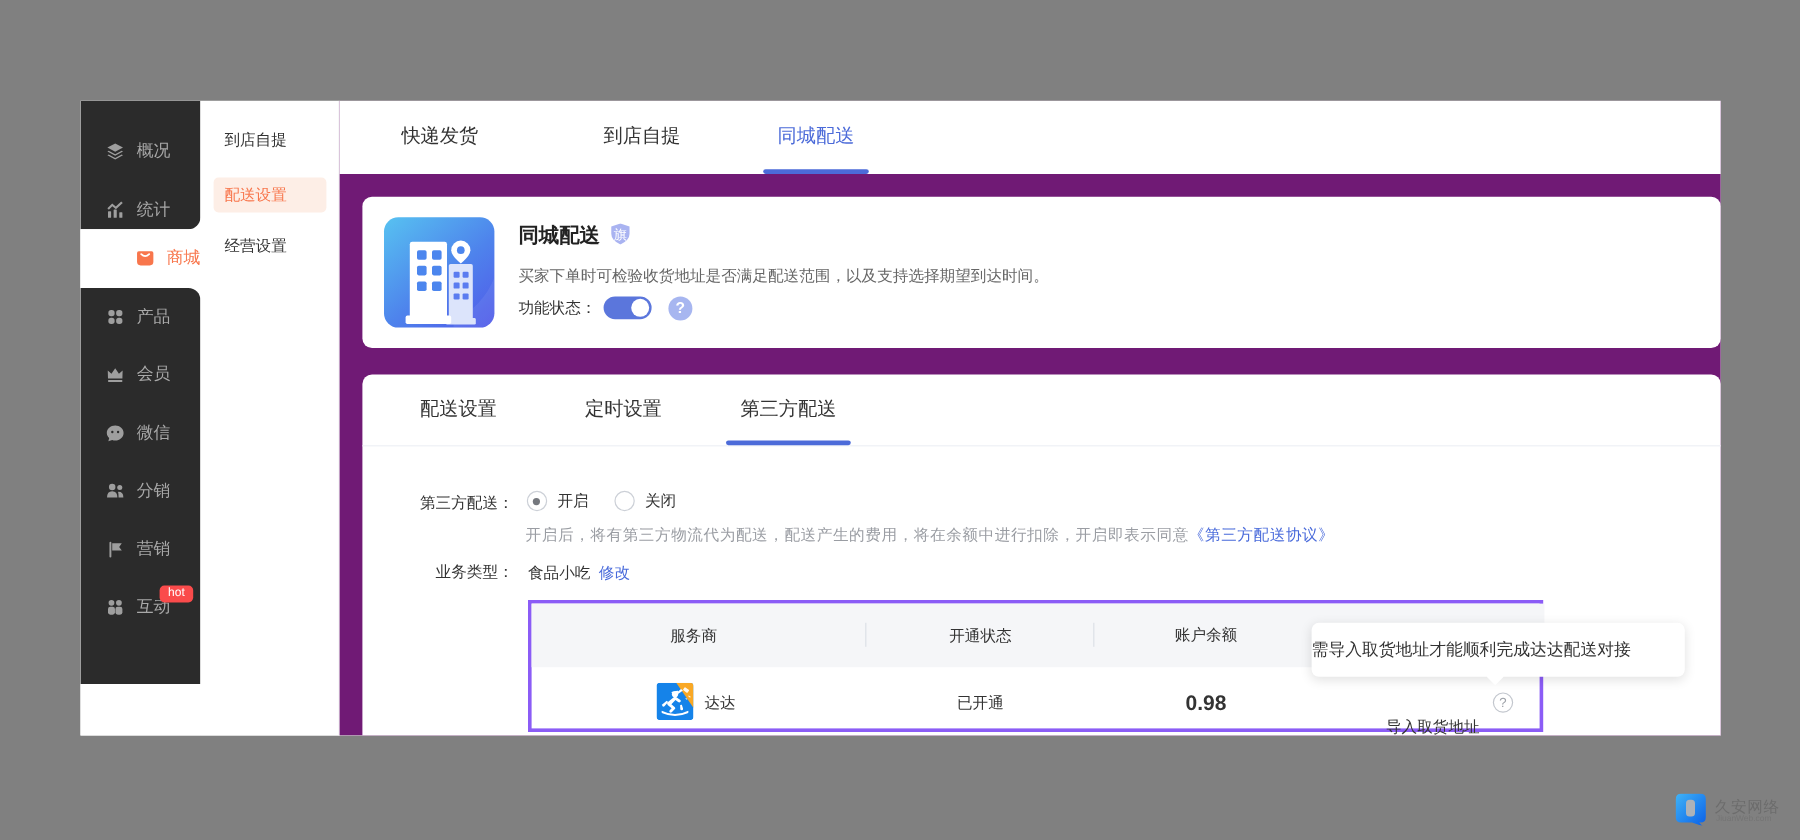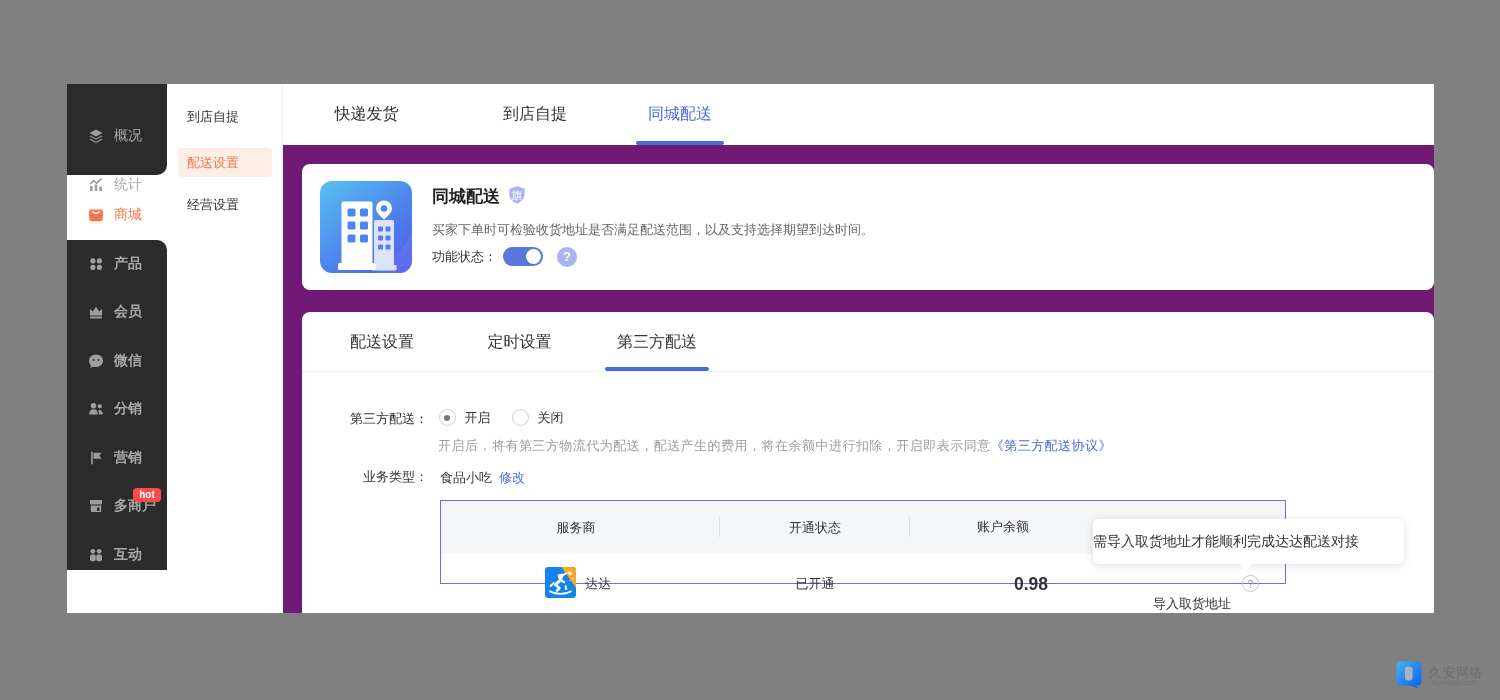--- a/index.html
+++ b/index.html
@@ -1,25 +1,25 @@
 <!DOCTYPE html>
 <html><head>
 <meta charset="utf-8">
 <style>
   * { margin:0; padding:0; box-sizing:border-box; }
   html,body { width:1500px; height:700px; background:#808080; font-family:"Liberation Sans",sans-serif; position:relative; overflow:hidden; }
   #app { position:absolute; left:67px; top:84px; width:1367px; height:529px; background:#fff; overflow:hidden; }
   
   #side { position:absolute; left:0; top:0; width:100px; height:529px; background:#fff; }
   .sblk { position:absolute; left:0; width:100px; background:#2b2b2b; }
-  #sblk1 { top:0; height:91px; border-bottom-right-radius:10px; padding-top:28px; }
-  #sblk2 { top:155.5px; height:330px; border-top-right-radius:10px;font-weight:bold; }
+  #sblk1 { top:0; height:107px; border-bottom-right-radius:10px; padding-top:18px; }
+  #sblk2 { top:155.5px; height:330px; border-top-right-radius:10px; }
   .sitem { height:48.5px; display:flex; align-items:center; padding-left:21px; color:#a8a8a8; font-size:14px; }
   .sitem svg { margin-right:10px; flex:none; }
-  .sactive { position:absolute; left:0; top:107px; width:100px; height:48.5px; background:#fff; display:flex; align-items:center; padding-left:21px; color:#f8764c; font-size:14px; }
+  .sactive { position:absolute; left:0; top:107px; width:100px; height:48.5px; background:#fff; display:flex; align-items:center; padding-left:21px; color:#f8764c; font-size:14px;justify-content:flex-end; }
   .sactive svg { margin-right:10px; flex:none; }
   #hot { position:absolute; left:66px; top:248.5px; width:28px; height:14px; background:#fa4b4b; border-radius:4px; color:#fff; font-size:10px; line-height:14px; text-align:center; }
   
   #submenu { position:absolute; left:100px; top:0; width:116px; height:529px; background:#fff; border-right:1px solid #f2f2f4; }
   .smitem { position:absolute; left:20px; font-size:13px; color:#333; }
   .smpill { position:absolute; left:11px; top:64px; width:94px; height:29px; background:#fdeee6; border-radius:4px; color:#f8764c; font-size:13px; line-height:29px; padding-left:9px; }
   
   #content { position:absolute; left:216px; top:0; width:1151px; height:529px; background:#701a75; }
   #tabbar1 { position:absolute; left:0; top:0; width:1151px; height:61px; background:#fff; }
   .tab1 { position:absolute; top:0; height:61px; line-height:59px; font-size:16px; color:#333; transform:translateX(-50%); white-space:nowrap; }
@@ -41,21 +41,21 @@
   .tab2 { position:absolute; top:0; height:60px; line-height:60px; font-size:16px; color:#333; transform:translateX(-50%); white-space:nowrap; }
   .formlabel { position:absolute; width:126px; text-align:right; font-size:13px; color:#333; }
   .blue { color:#4a6bdb; }
   #radiorow { position:absolute; left:136.5px; top:97px; height:17px; line-height:17px; font-size:13px; color:#333; }
   .radio { display:inline-block; width:17px; height:17px; border-radius:50%; border:1px solid #ccd0d7; vertical-align:-4px; }
   .radio.on { background:#fff; position:relative; }
   .radio.on::after { content:""; position:absolute; left:4.5px; top:4.5px; width:6px; height:6px; border-radius:50%; background:#75787e; }
   #hint { position:absolute; left:136px; top:125px; font-size:13px; letter-spacing:0.48px; color:#9a9da3; }
   #bizrow { position:absolute; left:138px; top:157px; font-size:13px; color:#333; }
   
-  #tbl { position:absolute; left:138px; top:187.5px; width:846px; height:84px; border:1px solid #8b5cf6; }
+  #tbl { position:absolute; left:138px; top:187.5px; width:846px; height:110px; border:3px solid #8b5cf6; }
   #thead { position:absolute; left:0; top:0; width:844px; height:53.5px; background:#f5f6f8; }
   .th { position:absolute; top:0; height:53px; line-height:53px; font-size:13px; color:#333; transform:translateX(-50%); }
   .thsep { position:absolute; top:16px; width:1px; height:20px; background:#dde0e6; }
   .td { position:absolute; transform:translateX(-50%); font-size:13px; color:#333; top:76px; line-height:14px; }
   
   #tooltip { position:absolute; left:791px; top:207px; width:311px; height:45px; background:#fff; border-radius:6px; box-shadow:0 2px 10px rgba(0,0,0,.12); font-size:14px; color:#333; line-height:45px; z-index:5; }
   #tooltip::after { content:""; position:absolute; left:148px; bottom:-5px; width:10px; height:10px; background:#fff; transform:rotate(45deg); }
   
   #wm { position:absolute; left:1396px; top:660px; }
 </style>
@@ -100,24 +100,20 @@
       <div class="sitem"><svg width="16" height="16" viewBox="0 0 16 16" fill="#9e9e9e">
             <circle cx="5.5" cy="4.8" r="2.7"></circle>
             <path d="M1.2 13.5 Q1.2 8.3 5.5 8.3 Q9.8 8.3 9.8 13.5 Z"></path>
             <circle cx="11.8" cy="5.3" r="2.1"></circle>
             <path d="M10.4 8.9 Q14.8 8.7 14.8 13.5 H10.8 Q10.9 10.5 10.4 8.9 Z"></path>
           </svg>分销</div>
       <div class="sitem"><svg width="16" height="16" viewBox="0 0 16 16" fill="#9e9e9e">
             <rect x="3.2" y="1.5" width="1.6" height="13" rx="0.8"></rect>
             <path d="M5.5 2.8 H13.5 L11.3 5.8 13.5 8.8 H5.5 Z"></path>
           </svg>营销</div>
-      <div class="sitem"><svg width="16" height="16" viewBox="0 0 16 16" fill="#9e9e9e">
-            <path d="M2 2 H14 V6 Q12 7.5 10.7 6 Q9.3 7.5 8 6 Q6.7 7.5 5.3 6 Q4 7.5 2 6 Z"></path>
-            <path d="M2.8 7.5 H13.2 V13 Q13.2 14 12.2 14 H3.8 Q2.8 14 2.8 13 Z M9 13 H11.5 V9.5 H9 Z" fill-rule="evenodd"></path>
-          </svg>多商户</div>
       <div class="sitem"><svg width="16" height="16" viewBox="0 0 16 16" fill="#9e9e9e">
             <circle cx="4.9" cy="4.3" r="2.4"></circle>
             <rect x="2" y="7.6" width="5.8" height="6.6" rx="2"></rect>
             <circle cx="11.1" cy="4.3" r="2.4"></circle>
             <rect x="8.2" y="7.6" width="5.8" height="6.6" rx="2"></rect>
           </svg>互动</div>
       <div id="hot">hot</div>
     </div>
   </div>
 
@@ -209,21 +205,21 @@
               <path d="M20.5 5.2 l1.6 1.2 -4.6 3.4 -0.9 -1.2 Z"></path>
               <path d="M14.2 12.2 q1.5 -1 2.8 0 l3 2.2 q0.9 0.8 -0.1 1.6 q-0.9 0.7 -1.8 0 l-2.2 -1.6 -3.4 3.4 2.9 2.5 q0.8 0.8 0 1.6 l-2.6 2.6 q-0.9 0.8 -1.7 0 q-0.8 -0.9 0 -1.7 l1.6 -1.6 -3.3 -2.7 q-1.1 -1.1 0 -2.2 Z"></path>
               <path d="M8.6 14.9 l1.2 1 -2.9 3.5 q-0.9 0.9 -1.8 0.1 q-0.7 -0.8 0 -1.6 Z"></path>
               <path d="M19.8 18.6 l1.4 -0.4 1 3.3 q0.3 1.2 -0.9 1.4 q-1.1 0.2 -1.4 -0.9 Z"></path>
               <path d="M4.5 23.2 q11 5.6 22 0 q0.8 1.6 -0.5 2.2 q-10.5 4.6 -21 0 q-1.3 -0.6 -0.5 -2.2 Z"></path>
             </g>
           </svg>
         </div>
         <div class="td" style="left:157px; transform:none; left:144px;">达达</div>
         <div class="td" style="left:374px;">已开通</div>
-        <div class="td" style="left:562px; top:75px; font-size:17.5px; font-weight:bold; line-height:16px;margin-left:28px;">0.98</div>
+        <div class="td" style="left:562px; top:75px; font-size:17.5px; font-weight:bold; line-height:16px;">0.98</div>
         <div class="td blue" style="left:751px;margin-top:20px;">导入取货地址</div>
         <div style="position:absolute; left:801px; top:74px; width:17px; height:17px; border-radius:50%; border:1px solid #c3c7ce; color:#9da1a8; font-size:11px; text-align:center; line-height:16px;">?</div>
       </div>
       <div id="tooltip">需导入取货地址才能顺利完成达达配送对接</div>
     </div>
   </div>
 </div>
 <div id="wm">
     <svg width="26" height="27" viewBox="0 0 26 27" style="position:absolute;left:0;top:1px;">
       <defs>

